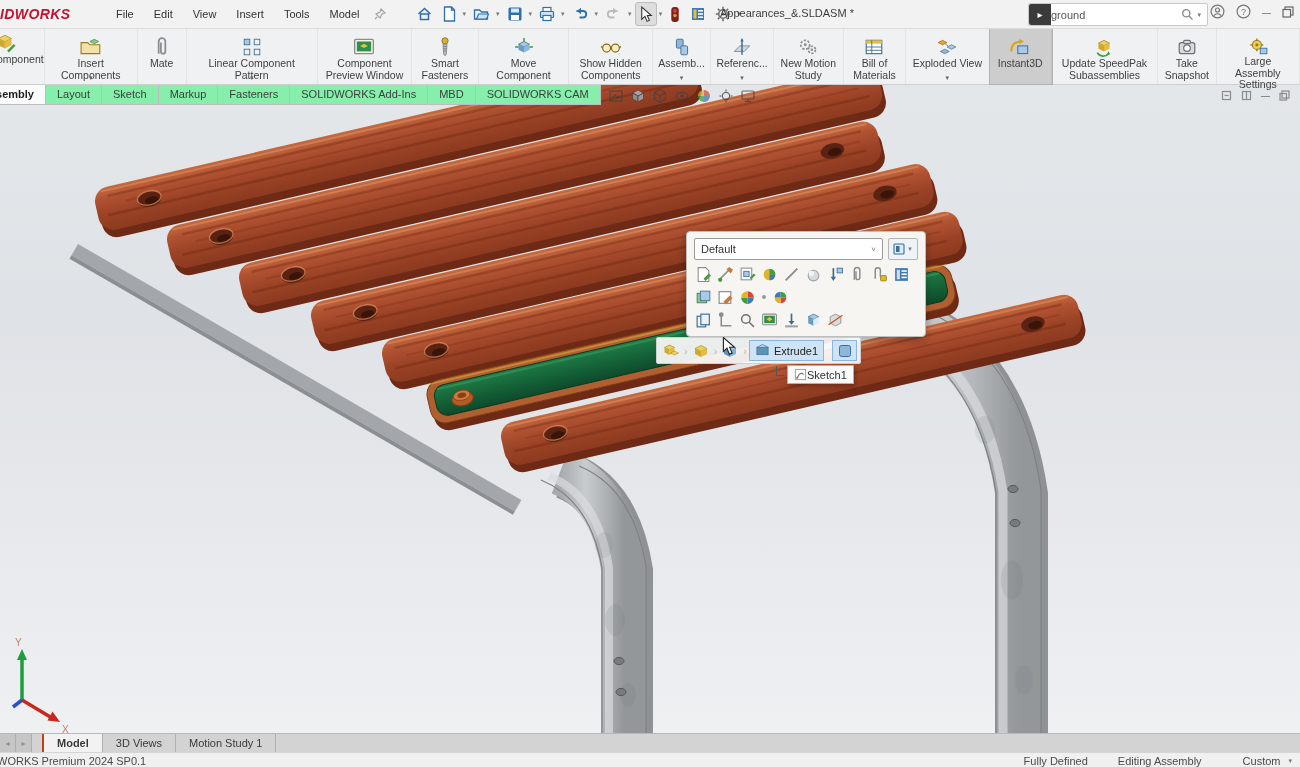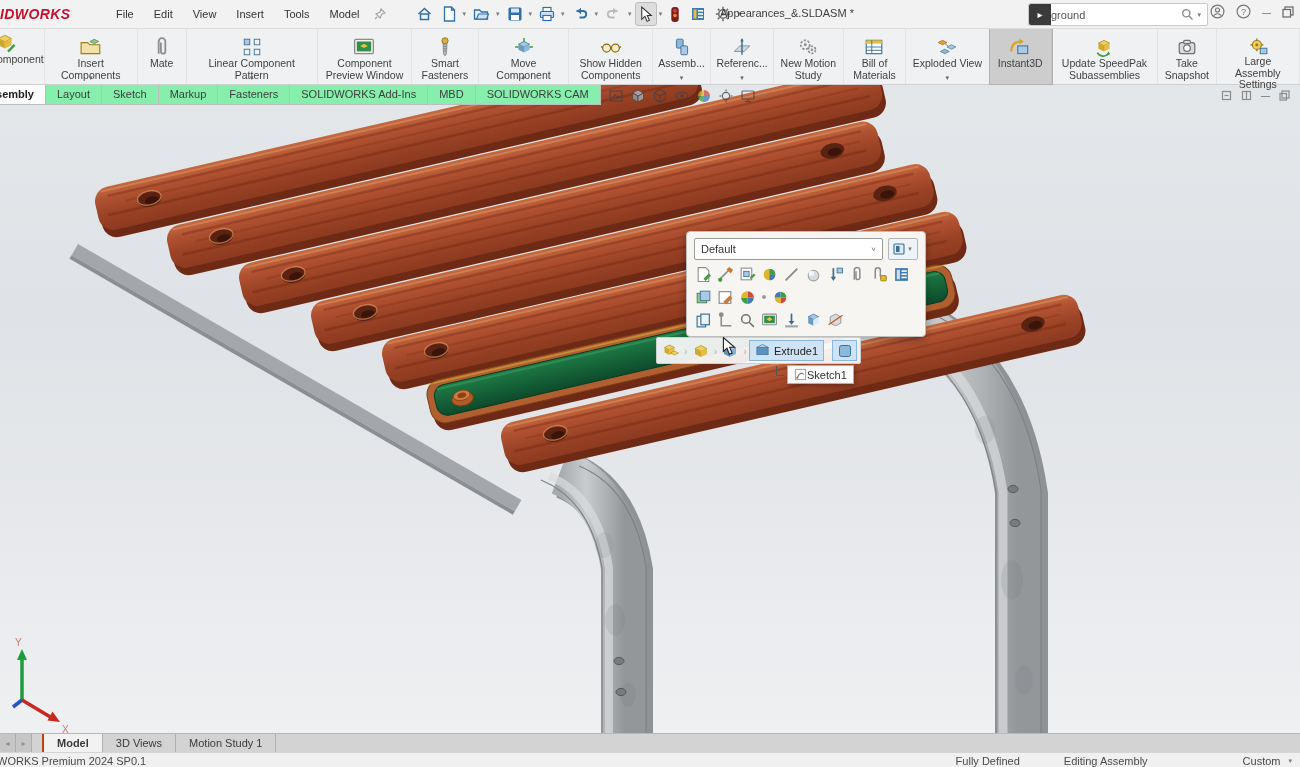--- a/index.html
+++ b/index.html
@@ -76,22 +76,22 @@
   .bottombar{position:absolute;top:733px;left:0;right:0;height:18px;background:#d3d3d3;border-top:1px solid #b8b8b8;
              display:flex;align-items:stretch;z-index:20}
   .navbtn{width:15px;background:#c6c6c6;border-right:1px solid #aeaeae;color:#8e8e8e;font-size:8px;display:flex;align-items:center;justify-content:center}
   .btab{padding:0 13px;border-right:1px solid #b0b0b0;color:#3a3a3a;display:flex;align-items:center;white-space:nowrap}
   .btab.active{background:#f2f2f2;font-weight:700;margin-left:10px;border-left:2px solid #c2410c}
   .statusbar{position:absolute;top:752px;left:0;right:0;height:15px;background:#f0f0f0;border-top:1px solid #d5d5d5;
              display:flex;align-items:center;color:#4a4a4a;z-index:20}
   .sb-left{overflow:hidden;width:210px;white-space:nowrap}
   .sb-left span{margin-left:-36px;display:inline-block}
   .sb-right{margin-left:auto;display:flex;align-items:center;padding-right:8px}
-  .sb-item{margin-left:44px;white-space:nowrap}
-  .sb-custom{margin-left:95px}
+  .sb-item{margin-left:30px;white-space:nowrap}
+  .sb-custom{margin-left:41px}
   .sb-caret{font-size:7px;color:#777;margin-left:8px}
 </style>
 </head>
 <body>
 
 <div class="titlebar">
   <div class="logo">
       <span>SOLIDWORKS</span>
     </div>
   <div class="menus">

